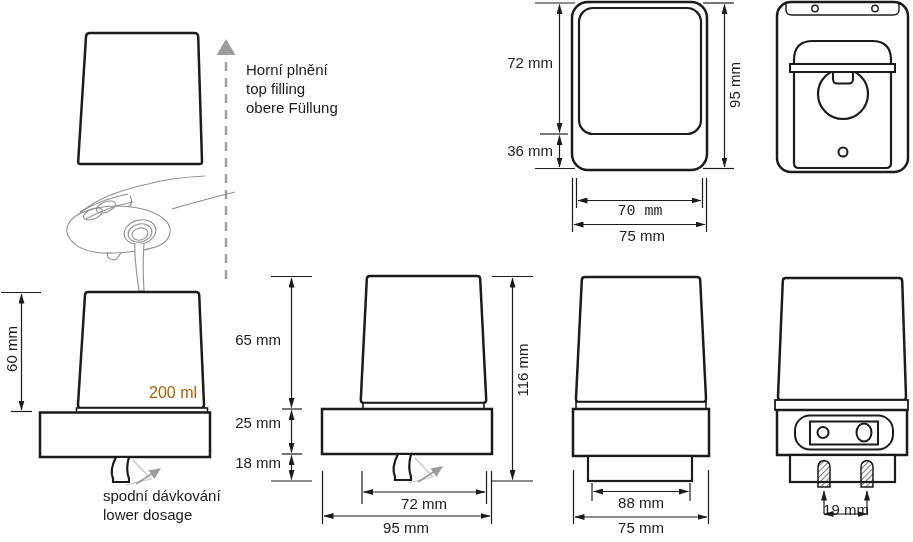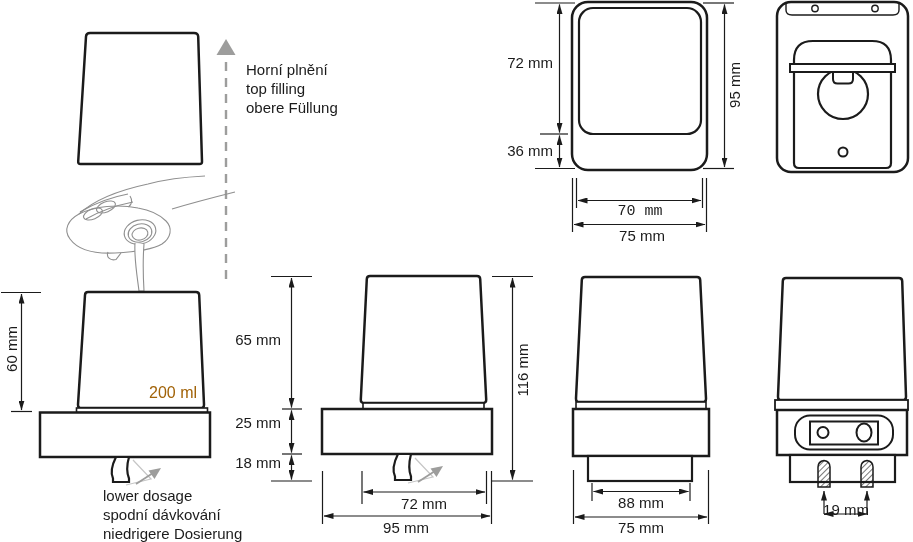--- a/index.html
+++ b/index.html
@@ -181,23 +181,22 @@
     </g>
   </svg>
 
   <div class="lbl tblock" style="left:246px;top:60px;">
     <div>Horní plnění</div>
     <div>top filling</div>
     <div>obere Füllung</div>
   </div>
 
   <div class="lbl tblock" style="left:103px;top:486px;">
+    <div>spodní dávkování</div>
     <div>lower dosage</div>
-    <div>spodní dávkování</div>
-    <div>niedrigere Dosierung</div>
   </div>
 
   <div class="lbl muted" style="left:149px;top:384px;">200 ml</div>
 
   <div class="lbl rot" style="left:12px;top:349px;">60 mm</div>
 
   <div class="lbl rlbl" style="right:632px;top:331px;">65 mm</div>
   <div class="lbl rlbl" style="right:632px;top:398px;margin-top:16px;">25 mm</div>
   <div class="lbl rlbl" style="right:632px;top:454px;">18 mm</div>
   <div class="lbl rot" style="left:523px;top:370px;">116 mm</div>

